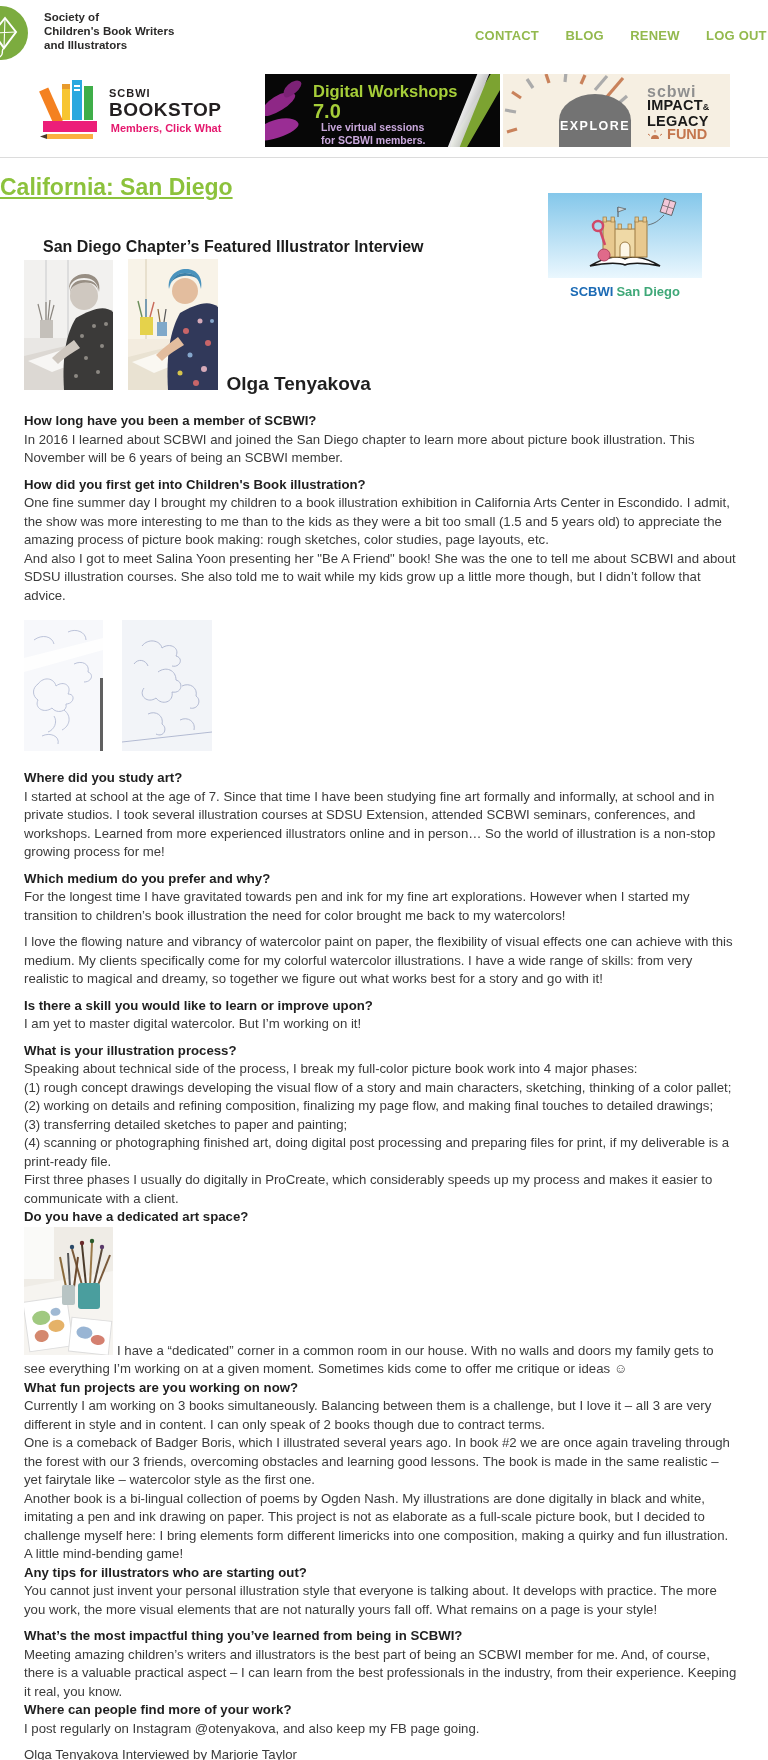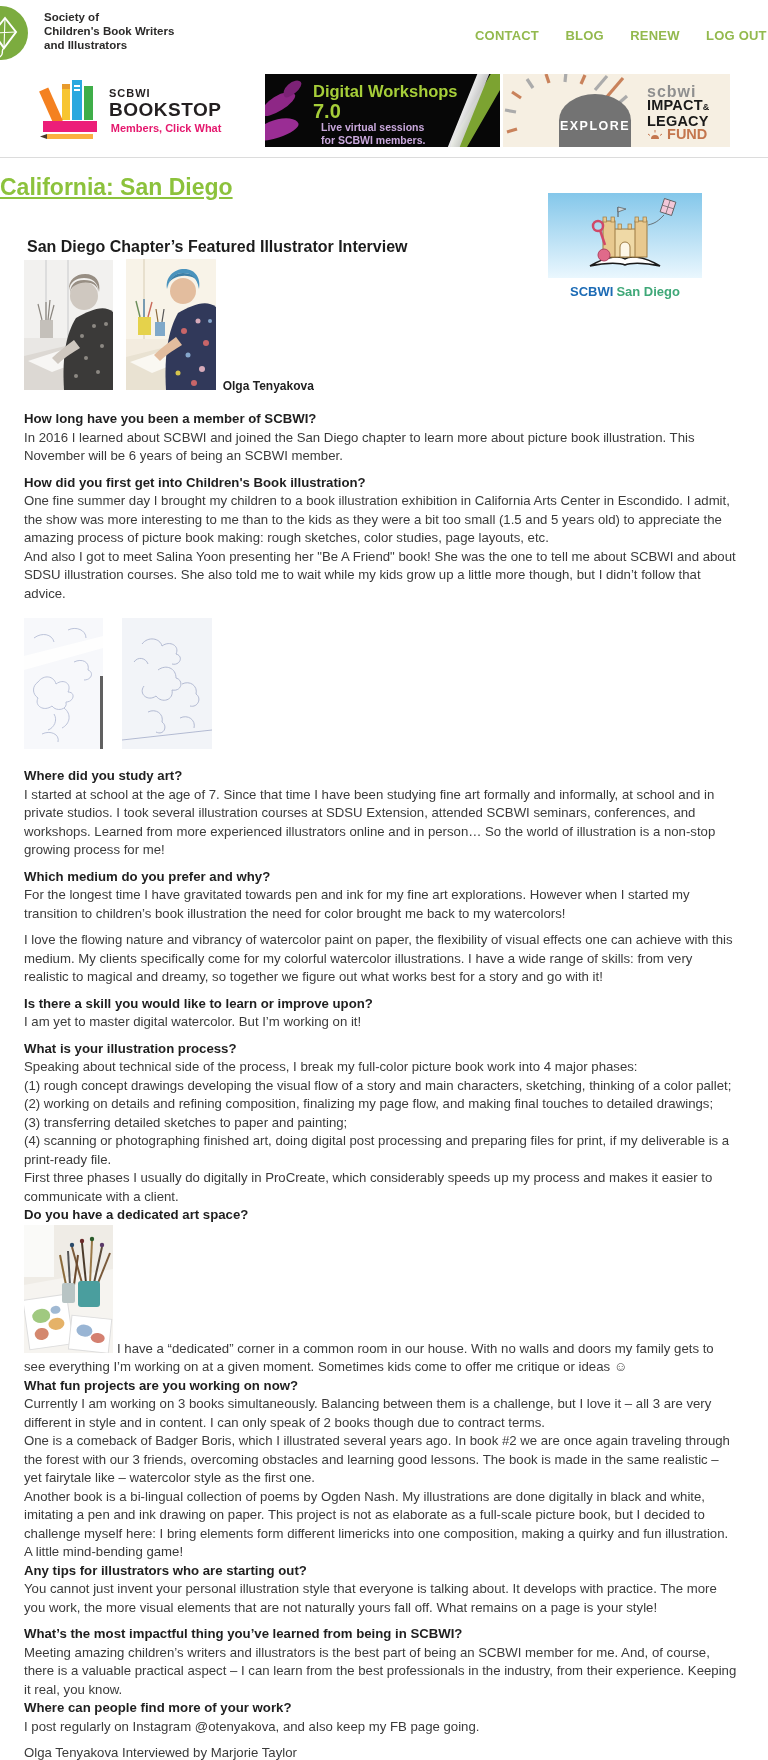--- a/index.html
+++ b/index.html
@@ -48,22 +48,22 @@
   .lg-amp{font-size:9px;}
   .lg-fund{font-size:14.5px;font-weight:800;color:#c4764e;}
   .divider{margin:10px 0 0 0;border:none;border-top:1px solid #dcdcdc;}
   
   main{position:relative;padding:0 30px 0 24px;}
   h1{margin:16px 0 0 -24px;font-size:23px;line-height:26px;font-weight:bold;color:#8cc23c;text-decoration:underline;}
   .chapter-logo{position:absolute;left:548px;top:19px;width:154px;text-align:center;}
   .chapter-caption{margin-top:2px;font-size:13px;font-weight:bold;}
   .cap-scbwi{color:#1c6bb5;}
   .cap-sd{color:#3fa878;margin-left:3px;}
-  h2{margin:37px 0 3px 3px;font-size:16px;line-height:19px;font-weight:bold;color:#1c1c1c;}
-  .photos{margin:0;font-size:12px;}
+  h2{margin:37px 0 3px 19px;font-size:16px;line-height:19px;font-weight:bold;color:#1c1c1c;}
+  .photos{margin:0;font-size:19px;}
   .photo{display:inline-block;vertical-align:baseline;line-height:0;}
   .photo + .photo{margin-left:10px;}
   .photo-caption{font-weight:bold;color:#1f1f1f;margin-left:3px;}
   .interview{margin-top:17px;font-size:13.2px;line-height:18.5px;}
   .interview .q{font-weight:bold;color:#1f1f1f;}
   .interview .a{color:#3b3b3b;}
   .gap{margin-top:8px;}
   .sketches{margin-top:15px;margin-bottom:18px;line-height:0;}
   .sketch + .sketch{margin-left:15px;}
   .sketch{display:inline-block;}

